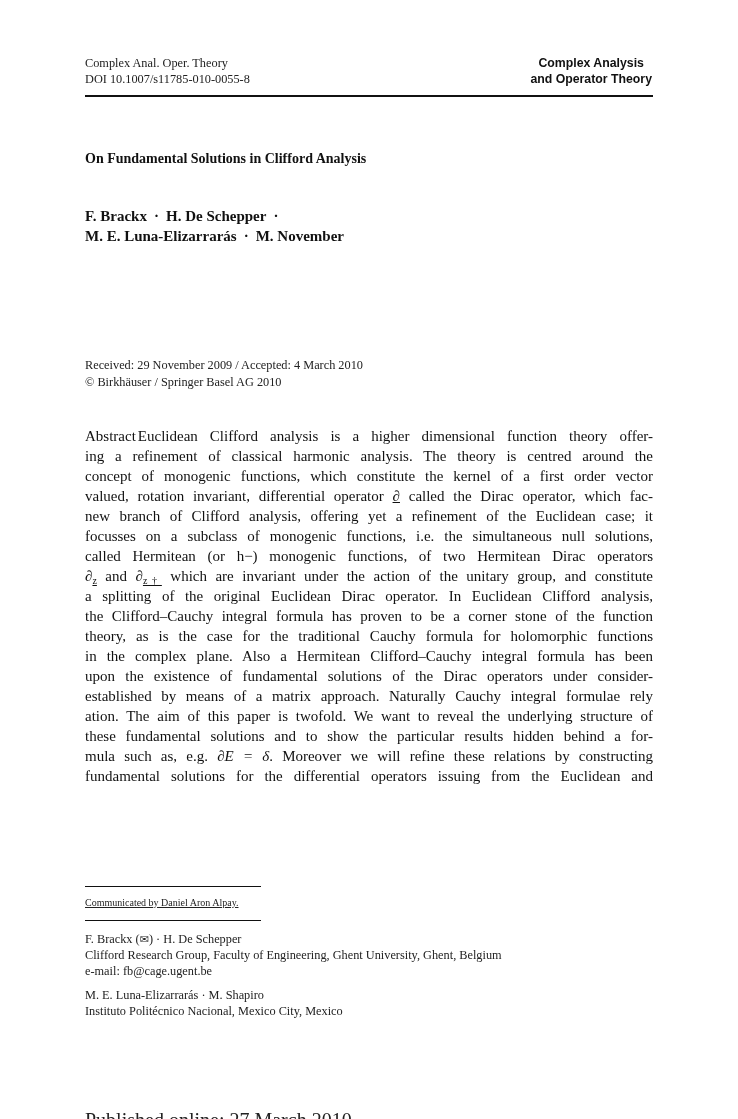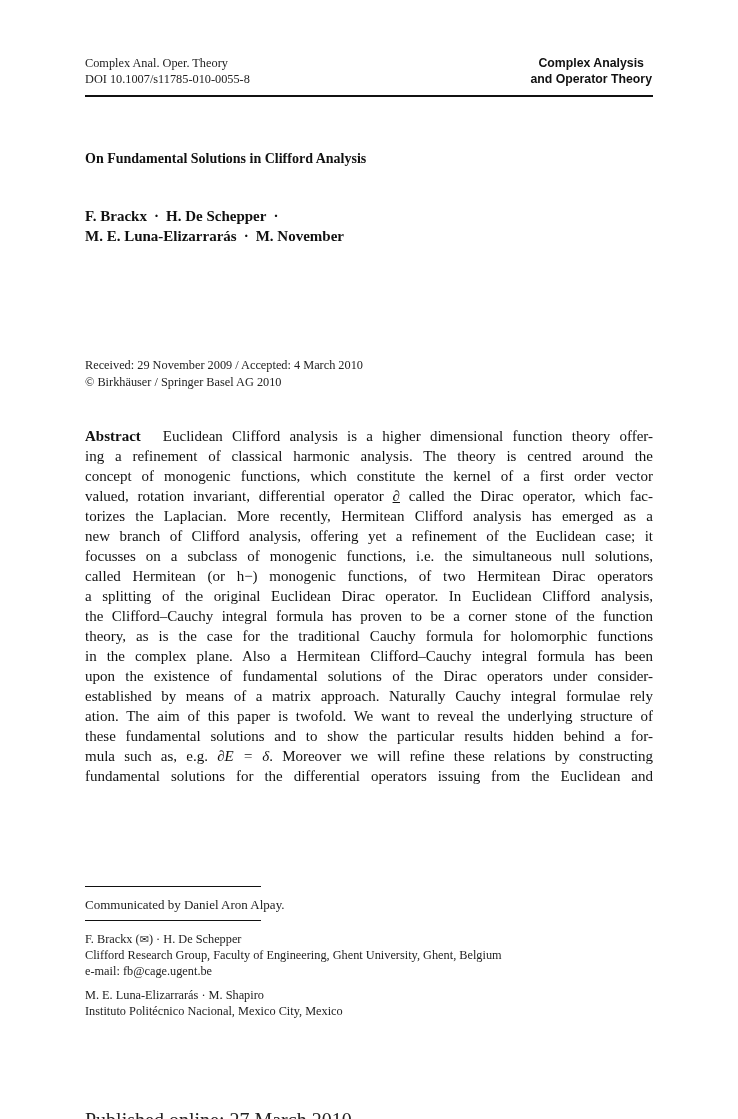--- a/index.html
+++ b/index.html
@@ -7,25 +7,25 @@
   .hdr-left { position: absolute; left: 85px; top: 55px; font-size: 12.3px; line-height: 16px; color: #222; }
   .hdr-right { position: absolute; right: 86px; top: 55px; font-family: "Liberation Sans", sans-serif; font-weight: bold; font-size: 12.3px; line-height: 16px; color: #111; text-align: center; }
   .hdr-rule { position: absolute; left: 85px; width: 568px; top: 95px; height: 0; border-top: 2px solid #111; }
   .title { position: absolute; left: 85px; top: 151px; font-size: 14px; font-weight: bold; color: #111; white-space: nowrap; }
   .authors { position: absolute; left: 85px; top: 206px; font-size: 15px; font-weight: bold; line-height: 20px; color: #111; }
   .authors .sep { display: inline-block; margin: 0 7px; }
   .dates { position: absolute; left: 85px; top: 357px; font-size: 12.3px; line-height: 16.5px; color: #222; }
   .abstract { position: absolute; left: 85px; top: 426px; width: 568px; font-size: 15px; line-height: 20px; color: #111; text-align: justify; }
   .abstract .ln { display: block; text-align: justify; text-align-last: justify; white-space: nowrap; height: 20px; }
   .abstract .ln.last { text-align-last: justify; }
-  .abs-label { font-weight: bold; margin-right: 22px; }
+  .abs-label { font-weight: normal; margin-right: 2px; }
   .u { text-decoration: underline; }
   .sub { font-size: 10px; vertical-align: -3px; text-decoration: underline; }
   .fn-rule1 { position: absolute; left: 85px; top: 886px; width: 176px; border-top: 1.5px solid #111; }
-  .communicated { position: absolute; left: 85px; top: 897px; font-size: 13px; color: #222; }
+  .communicated { position: absolute; left: 85px; top: 897px; font-size: 10px; color: #222; text-decoration: underline; }
   .fn-rule2 { position: absolute; left: 85px; top: 920px; width: 176px; border-top: 1.5px solid #111; }
   .affil { position: absolute; left: 85px; font-size: 12.3px; line-height: 16px; color: #222; }
   .affil1 { top: 931px; }
   .affil2 { top: 987px; }
   .envelope { display: inline-block; font-size: 11px; }
   .published { position: absolute; left: 85px; top: 1109px; font-size: 20px; color: #222; }
 </style>
 </head>
 <body>
 
@@ -53,24 +53,24 @@
 <div class="dates">
   <div>Received: 29 November 2009 / Accepted: 4 March 2010</div>
   <div>© Birkhäuser / Springer Basel AG 2010</div>
 </div>
 
 <div class="abstract">
   <span class="ln"><span class="abs-label">Abstract</span><span>Euclidean Clifford analysis is a higher dimensional function theory offer-</span></span>
   <span class="ln">ing a refinement of classical harmonic analysis. The theory is centred around the</span>
   <span class="ln">concept of monogenic functions, which constitute the kernel of a first order vector</span>
   <span class="ln"><span>valued, rotation invariant, differential operator</span> <span class="u">∂</span> <span>called the Dirac operator, which fac-</span></span>
-  <span class="ln">torizes the Laplacian. More recently, Hermitean Clifford analysis has emerged as a</span>
   <span class="ln">new branch of Clifford analysis, offering yet a refinement of the Euclidean case; it</span>
   <span class="ln">focusses on a subclass of monogenic functions, i.e. the simultaneous null solutions,</span>
   <span class="ln">called Hermitean (or h−) monogenic functions, of two Hermitean Dirac operators</span>
+  <span class="ln"><span><span>∂</span><span class="sub">z</span></span> <span>and</span> <span><span>∂</span><span class="sub">z†</span></span> <span>which are invariant under the action of the unitary group, and constitute</span></span>
   <span class="ln">a splitting of the original Euclidean Dirac operator. In Euclidean Clifford analysis,</span>
   <span class="ln">the Clifford–Cauchy integral formula has proven to be a corner stone of the function</span>
   <span class="ln">theory, as is the case for the traditional Cauchy formula for holomorphic functions</span>
   <span class="ln">in the complex plane. Also a Hermitean Clifford–Cauchy integral formula has been</span>
   <span class="ln">upon the existence of fundamental solutions of the Dirac operators under consider-</span>
   <span class="ln">established by means of a matrix approach. Naturally Cauchy integral formulae rely</span>
   <span class="ln">ation. The aim of this paper is twofold. We want to reveal the underlying structure of</span>
   <span class="ln">these fundamental solutions and to show the particular results hidden behind a for-</span>
   <span class="ln"><span>mula such as, e.g.</span> <i>∂E = δ</i><span>. Moreover we will refine these relations by constructing</span></span>
   <span class="ln last">fundamental solutions for the differential operators issuing from the Euclidean and</span>

